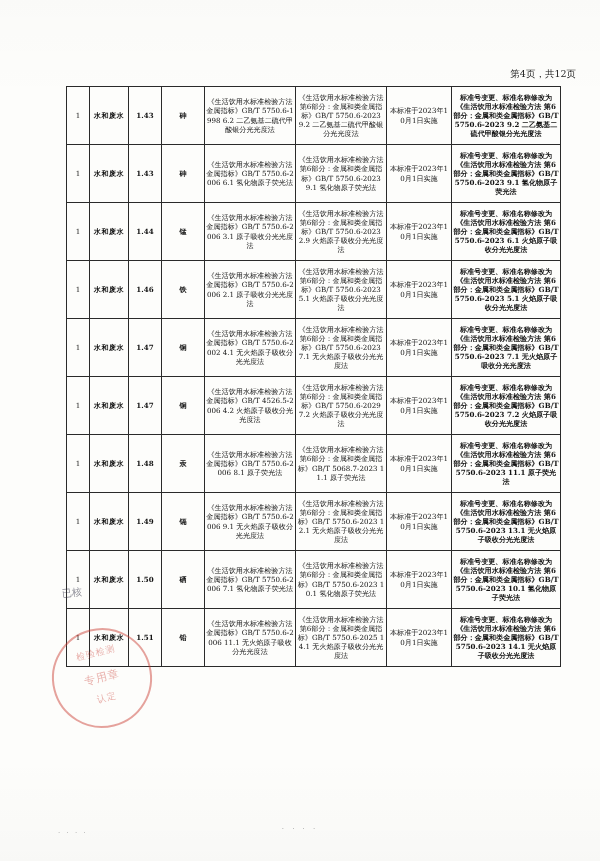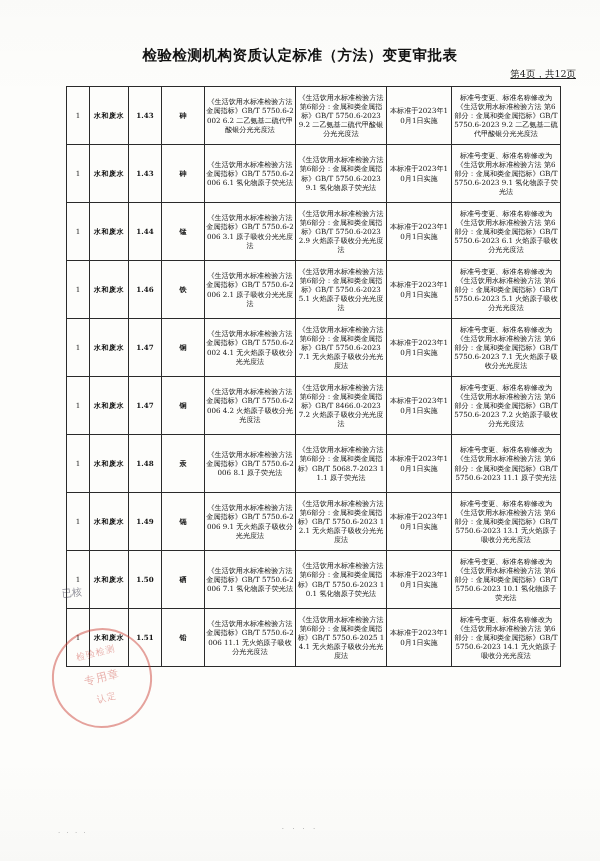--- a/index.html
+++ b/index.html
@@ -43,21 +43,20 @@
     letter-spacing: 0.5px;
     color: #111;
   }
   .page-num {
     position: absolute;
     top: 68px;
     right: 24px;
     font-size: 9.5px;
     font-family: "DejaVu Serif", "Liberation Serif", serif;
     color: #222;
-    text-decoration: underline;
   }
   table.main {
     position: absolute;
     top: 86px;
     left: 66px;
     width: 470px;
     border-collapse: collapse;
     table-layout: fixed;
   }
   table.main td {
@@ -71,21 +70,21 @@
     word-break: break-all;
     color: #141414;
   }
   td.c-idx   { width: 20px; font-size: 7.5px; }
   td.c-cat   { width: 36px; font-size: 8.2px; font-weight: bold; letter-spacing: 0.5px; }
   td.c-no    { width: 30px; font-size: 8.6px; font-weight: bold; }
   td.c-item  { width: 40px; font-size: 8.6px; font-weight: bold; }
   td.c-old   { width: 88px; }
   td.c-new   { width: 88px; margin-left: 40px; }
   td.c-date  { width: 62px; font-size: 7.4px; margin-left: 7px; }
-  td.c-note  { width: 106px; }
+  td.c-note  { width: 106px; font-weight: bold; }
 
   .row-h { height: 58px; }
 
   .stamp {
     position: absolute;
     left: 52px;
     top: 628px;
     width: 96px;
     height: 96px;
     border-radius: 50%;
@@ -132,31 +131,30 @@
     font-size: 7px;
     color: #9a9a9a;
     letter-spacing: 2px;
   }
 </style>
 </head>
 <body>
 
 <div class="page">
 
-  <div class="doc-title">检验检测机构资质认定标准（方法）变更审批表</div>
   <div class="page-num">第4页，共12页</div>
 
   <table class="main">
     <tbody id="table-body">
         <tr class="row-h">
           <td class="c-idx">1</td>
           <td class="c-cat">水和废水</td>
           <td class="c-no">1.43</td>
           <td class="c-item">砷</td>
-          <td class="c-old">《生活饮用水标准检验方法 金属指标》GB/T 5750.6-2002 6.2 二乙氨基二硫代甲酸银分光光度法</td>
+          <td class="c-old">《生活饮用水标准检验方法 金属指标》GB/T 5750.6-1998 6.2 二乙氨基二硫代甲酸银分光光度法</td>
           <td class="c-new">《生活饮用水标准检验方法 第6部分：金属和类金属指标》GB/T 5750.6-2023 9.2 二乙氨基二硫代甲酸银分光光度法</td>
           <td class="c-date">本标准于2023年10月1日实施</td>
           <td class="c-note">标准号变更、标准名称修改为《生活饮用水标准检验方法 第6部分：金属和类金属指标》GB/T 5750.6-2023 9.2 二乙氨基二硫代甲酸银分光光度法</td>
         </tr>
         <tr class="row-h">
           <td class="c-idx">1</td>
           <td class="c-cat">水和废水</td>
           <td class="c-no">1.43</td>
           <td class="c-item">砷</td>
           <td class="c-old">《生活饮用水标准检验方法 金属指标》GB/T 5750.6-2006 6.1 氢化物原子荧光法</td>
@@ -192,22 +190,22 @@
           <td class="c-old">《生活饮用水标准检验方法 金属指标》GB/T 5750.6-2002 4.1 无火焰原子吸收分光光度法</td>
           <td class="c-new">《生活饮用水标准检验方法 第6部分：金属和类金属指标》GB/T 5750.6-2023 7.1 无火焰原子吸收分光光度法</td>
           <td class="c-date">本标准于2023年10月1日实施</td>
           <td class="c-note">标准号变更、标准名称修改为《生活饮用水标准检验方法 第6部分：金属和类金属指标》GB/T 5750.6-2023 7.1 无火焰原子吸收分光光度法</td>
         </tr>
         <tr class="row-h">
           <td class="c-idx">1</td>
           <td class="c-cat">水和废水</td>
           <td class="c-no">1.47</td>
           <td class="c-item">铜</td>
-          <td class="c-old">《生活饮用水标准检验方法 金属指标》GB/T 5750.6-2006 4.2 火焰原子吸收分光光度法</td>
-          <td class="c-new">《生活饮用水标准检验方法 第6部分：金属和类金属指标》GB/T 8466.0-2023 7.2 火焰原子吸收分光光度法</td>
+          <td class="c-old">《生活饮用水标准检验方法 金属指标》GB/T 4526.5-2006 4.2 火焰原子吸收分光光度法</td>
+          <td class="c-new">《生活饮用水标准检验方法 第6部分：金属和类金属指标》GB/T 5750.6-2029 7.2 火焰原子吸收分光光度法</td>
           <td class="c-date">本标准于2023年10月1日实施</td>
           <td class="c-note">标准号变更、标准名称修改为《生活饮用水标准检验方法 第6部分：金属和类金属指标》GB/T 5750.6-2023 7.2 火焰原子吸收分光光度法</td>
         </tr>
         <tr class="row-h">
           <td class="c-idx">1</td>
           <td class="c-cat">水和废水</td>
           <td class="c-no">1.48</td>
           <td class="c-item">汞</td>
           <td class="c-old">《生活饮用水标准检验方法 金属指标》GB/T 5750.6-2006 8.1 原子荧光法</td>
           <td class="c-new">《生活饮用水标准检验方法 第6部分：金属和类金属指标》GB/T 5068.7-2023 11.1 原子荧光法</td>

